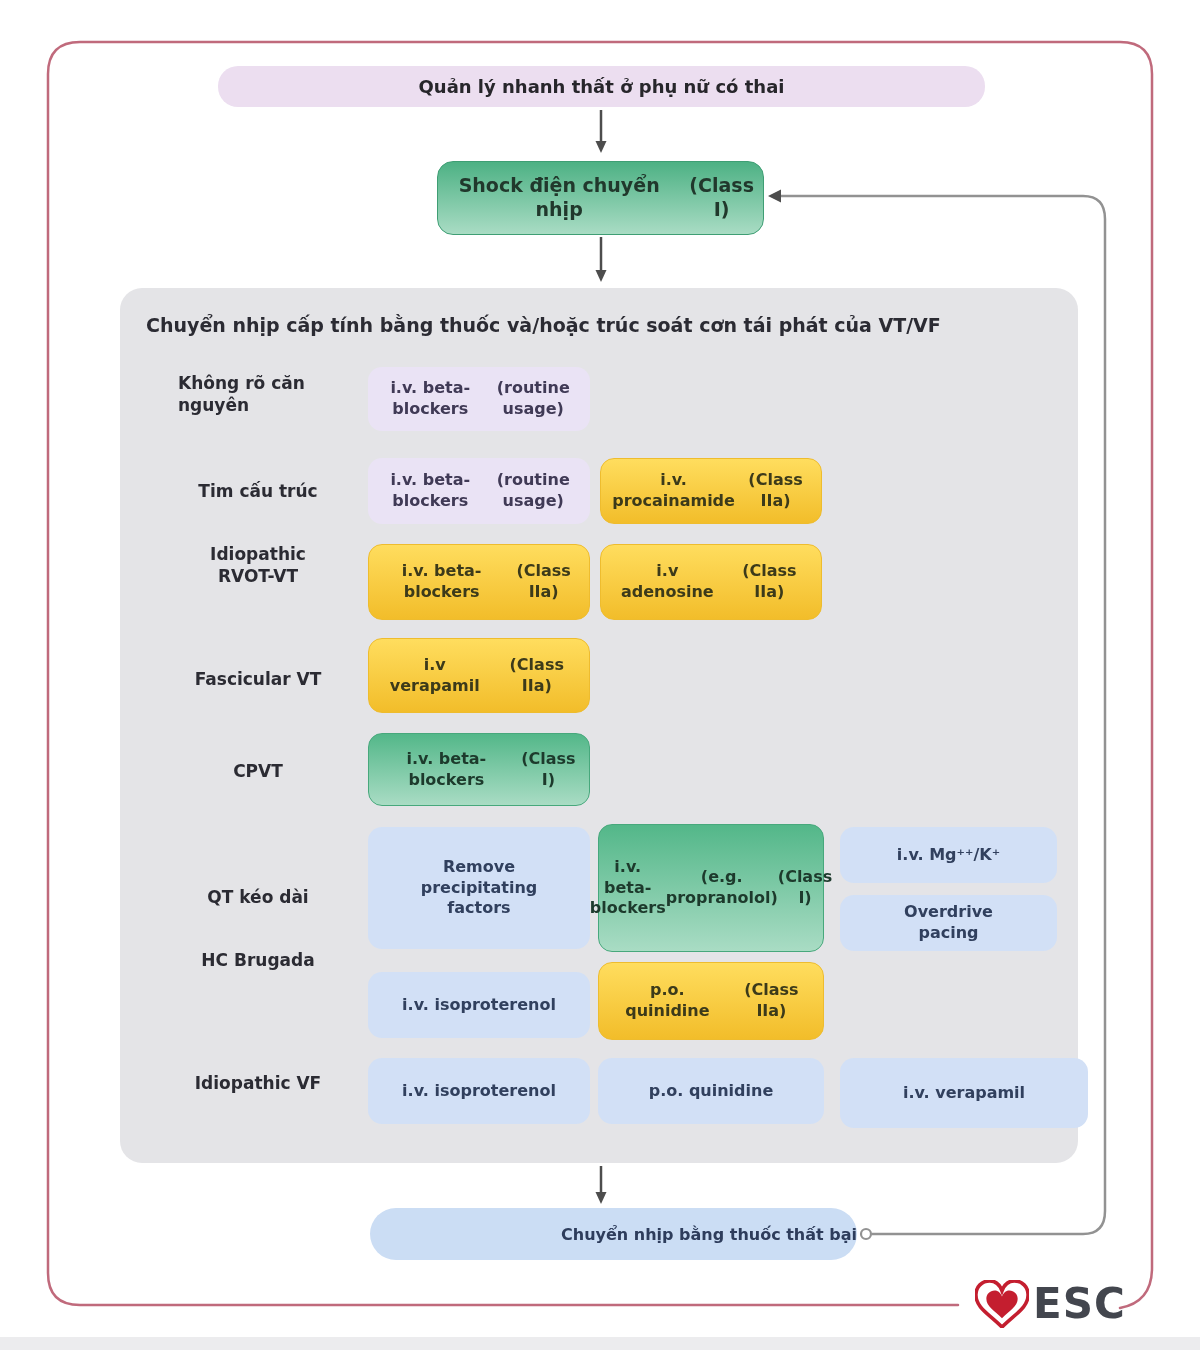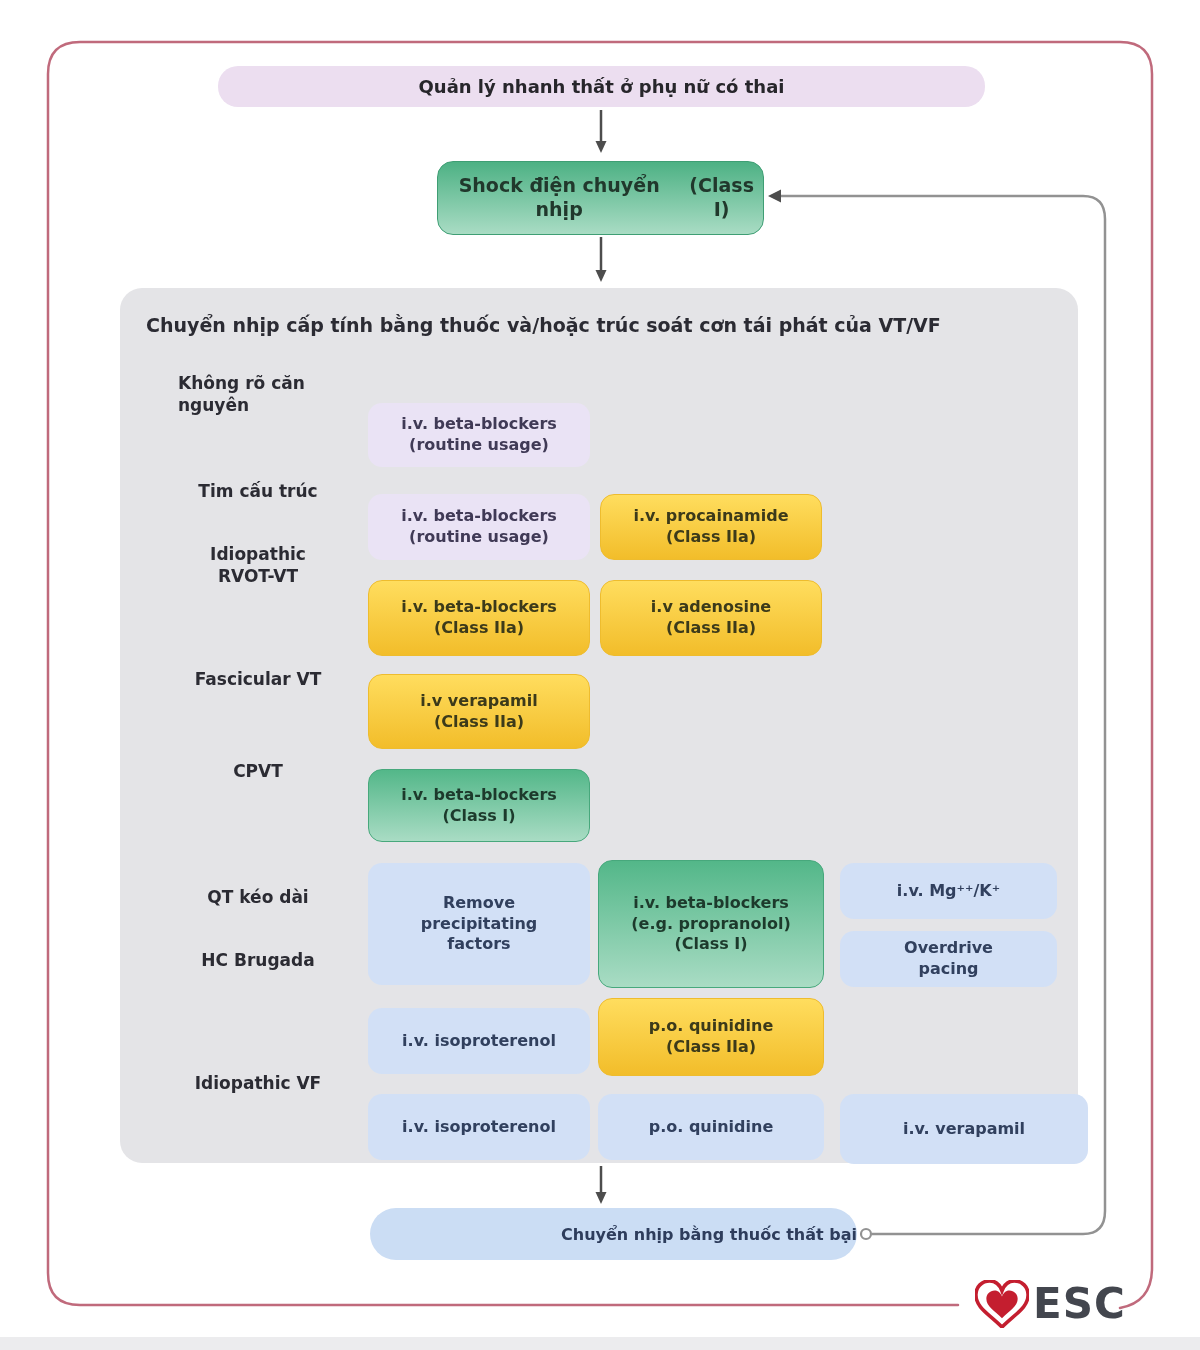--- a/index.html
+++ b/index.html
@@ -8,25 +8,25 @@
   .overlay{position:absolute;left:0;top:0;width:1200px;height:1350px;pointer-events:none;}
   .titlebox{position:absolute;left:218px;top:66px;width:767px;height:41px;background:#ecdef0;border-radius:20px;
     display:flex;align-items:center;justify-content:center;font-weight:700;font-size:18px;color:#27262b;}
   .shockbox{position:absolute;left:437px;top:161px;width:325px;height:72px;border-radius:16px;
     background:linear-gradient(180deg,#4db184 0%,#a9dcc4 100%);border:1px solid #3f9e74;
     display:flex;flex-direction:row;align-items:center;justify-content:center;text-align:center;
     font-weight:700;font-size:19px;line-height:1.25;color:#21382c;}
   .panel{position:absolute;left:120px;top:288px;width:958px;height:875px;background:#e4e4e7;border-radius:22px;}
   .paneltitle{position:absolute;left:146px;top:314px;width:912px;font-size:19px;font-weight:700;color:#2b2b33;}
   .lbl{position:absolute;font-size:17px;font-weight:700;color:#2b2b33;line-height:1.3;text-align:center;}
-  .bx{position:absolute;border-radius:14px;display:flex;flex-direction:column;align-items:center;justify-content:center;
-    text-align:center;font-size:16px;font-weight:600;line-height:1.3;padding:4px 8px;box-sizing:border-box;margin-top:36px;}
+  .bx{position:absolute;border-radius:14px;display:flex;flex-direction:row;align-items:center;justify-content:center;
+    text-align:center;font-size:16px;font-weight:600;line-height:1.3;padding:4px 8px;box-sizing:border-box;}
   .bx span{display:block;}
   .lavender{background:#eae3f5;color:#403a56;}
-  .yellowbx{background:linear-gradient(180deg,#ffdd5e 0%,#f2bd2a 100%);color:#3c3a1a;border:1px solid #eebc2e;text-align:right;}
+  .yellowbx{background:linear-gradient(180deg,#ffdd5e 0%,#f2bd2a 100%);color:#3c3a1a;border:1px solid #eebc2e;}
   .greenbx{background:linear-gradient(180deg,#53b789 0%,#a9dcc4 100%);color:#1d3a2c;border:1px solid #47a87c;}
   .bluebx{background:#d2e0f6;color:#31405e;}
   .failure{position:absolute;left:370px;top:1208px;width:487px;height:52px;background:#cbddf4;border-radius:26px;
     display:flex;align-items:center;justify-content:flex-end;font-size:16px;font-weight:600;color:#2e3d5c;}
   .esc-logo{position:absolute;left:975px;top:1280px;display:flex;align-items:center;}
   .esc-text{font-size:42px;font-weight:700;color:#43464e;letter-spacing:1px;margin-left:4px;line-height:1;}
   .strip{position:absolute;left:0;top:1337px;width:1200px;height:13px;background:#ececee;}
 </style>
 </head>
 <body>

